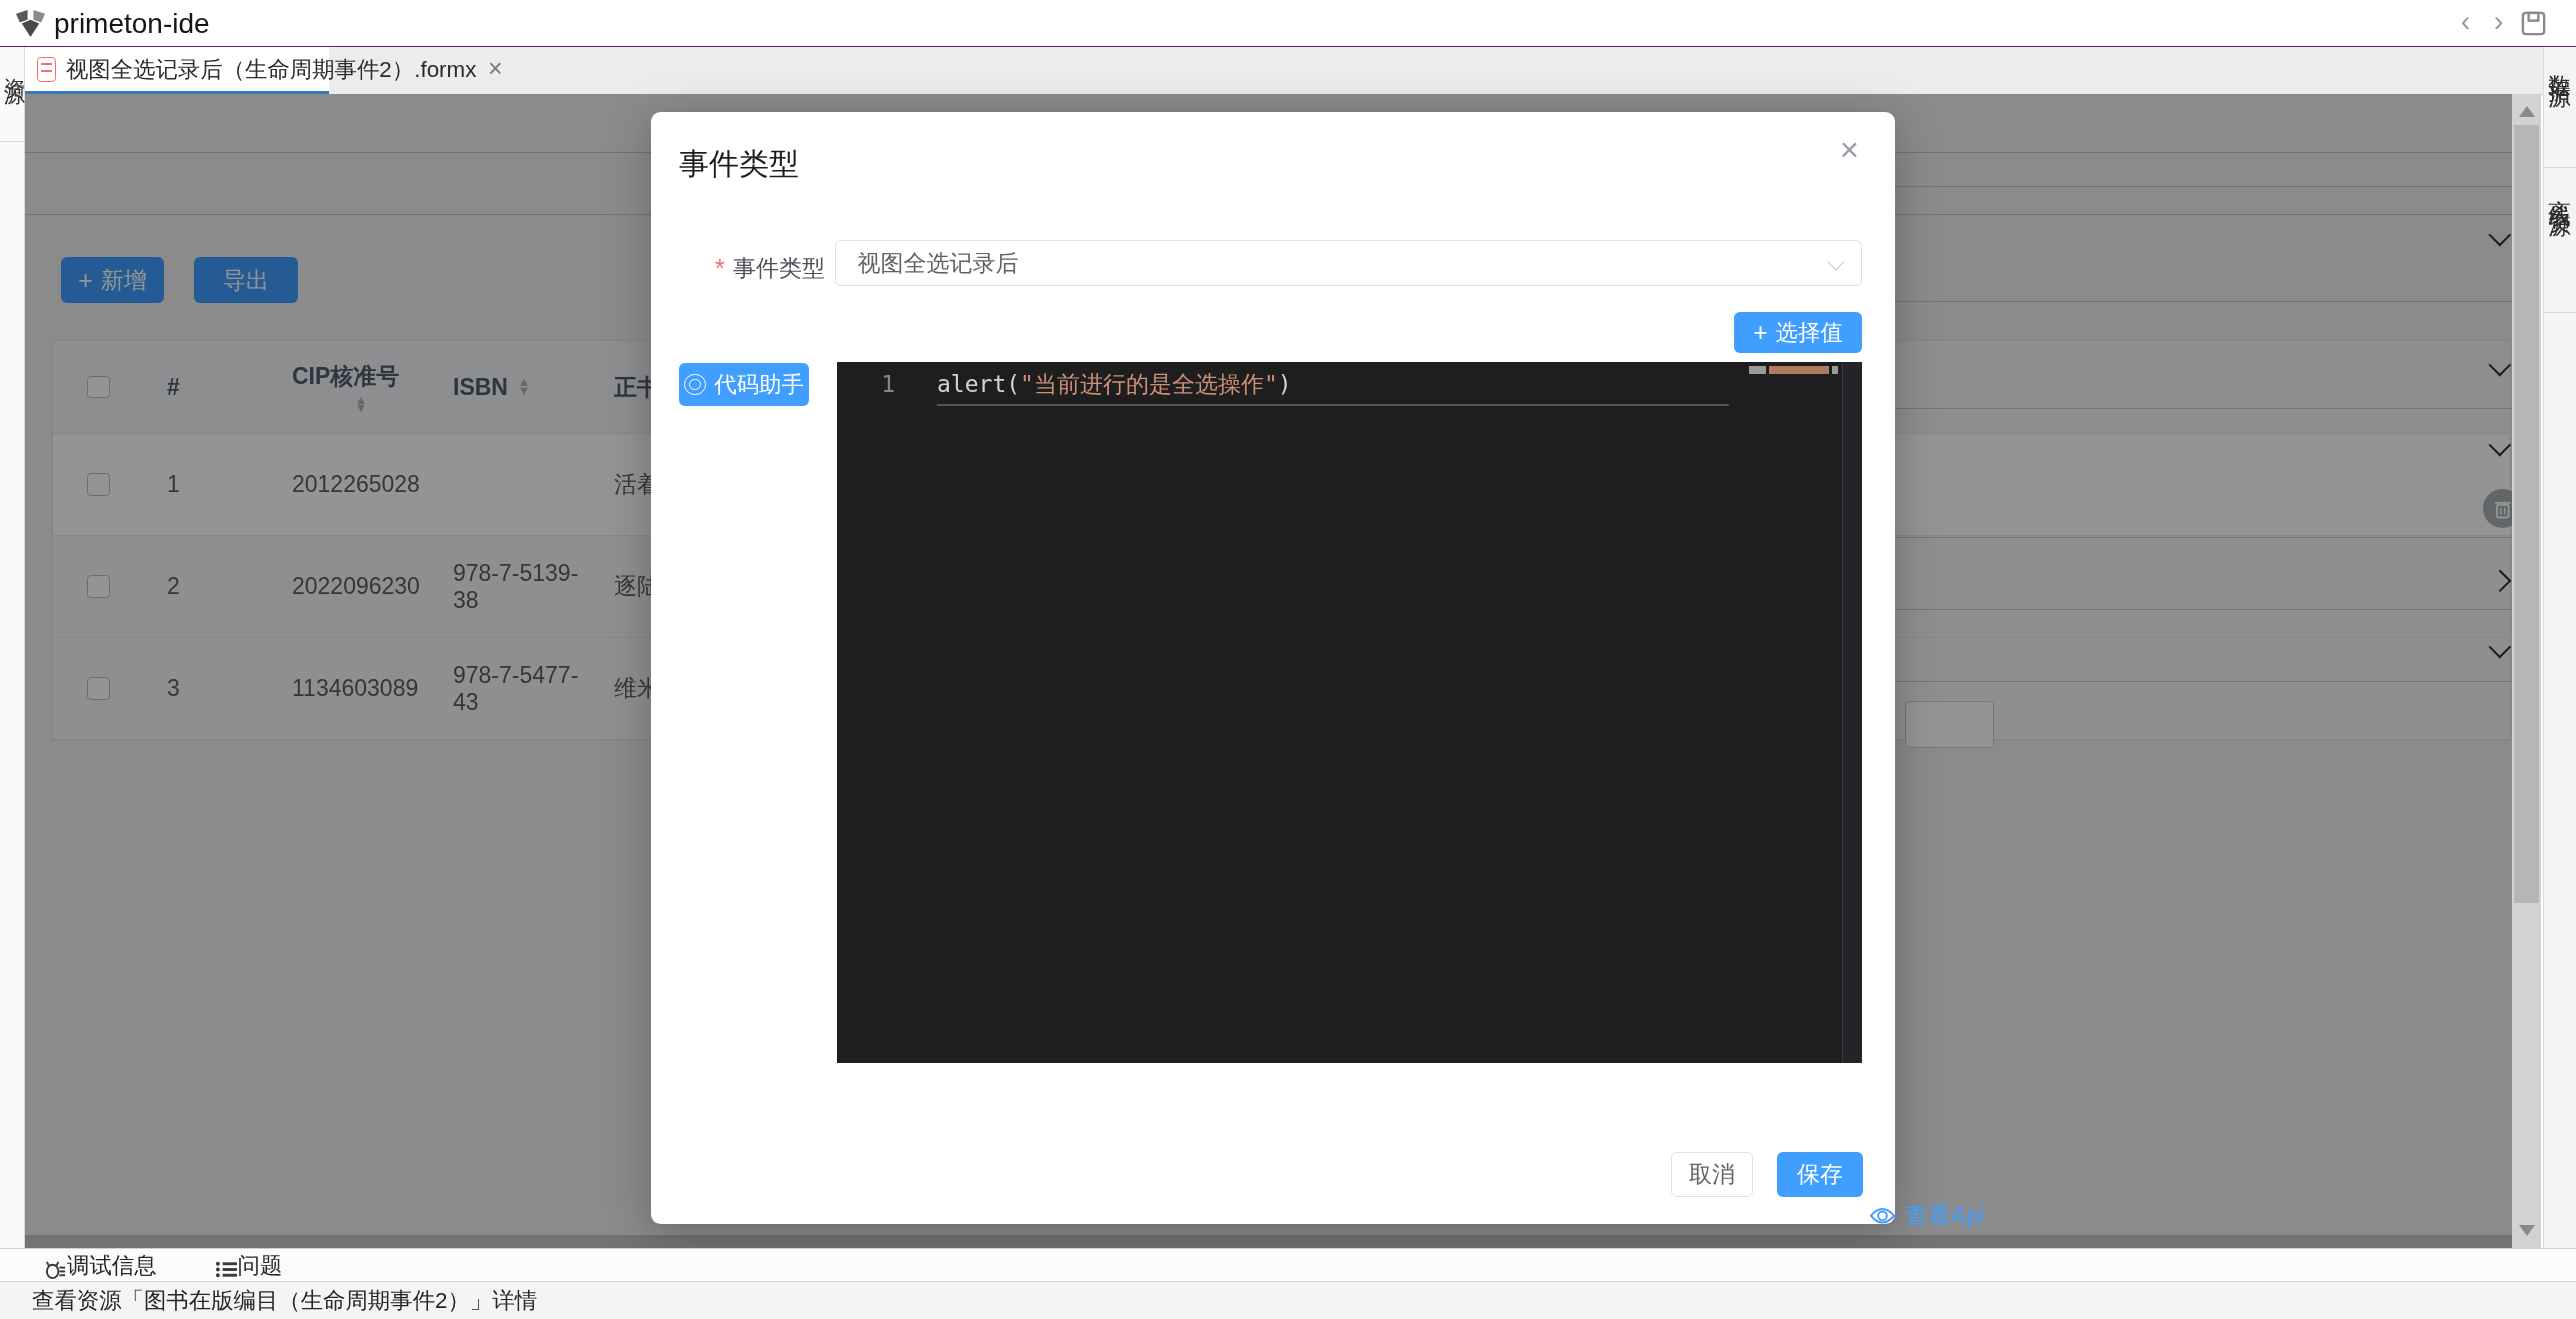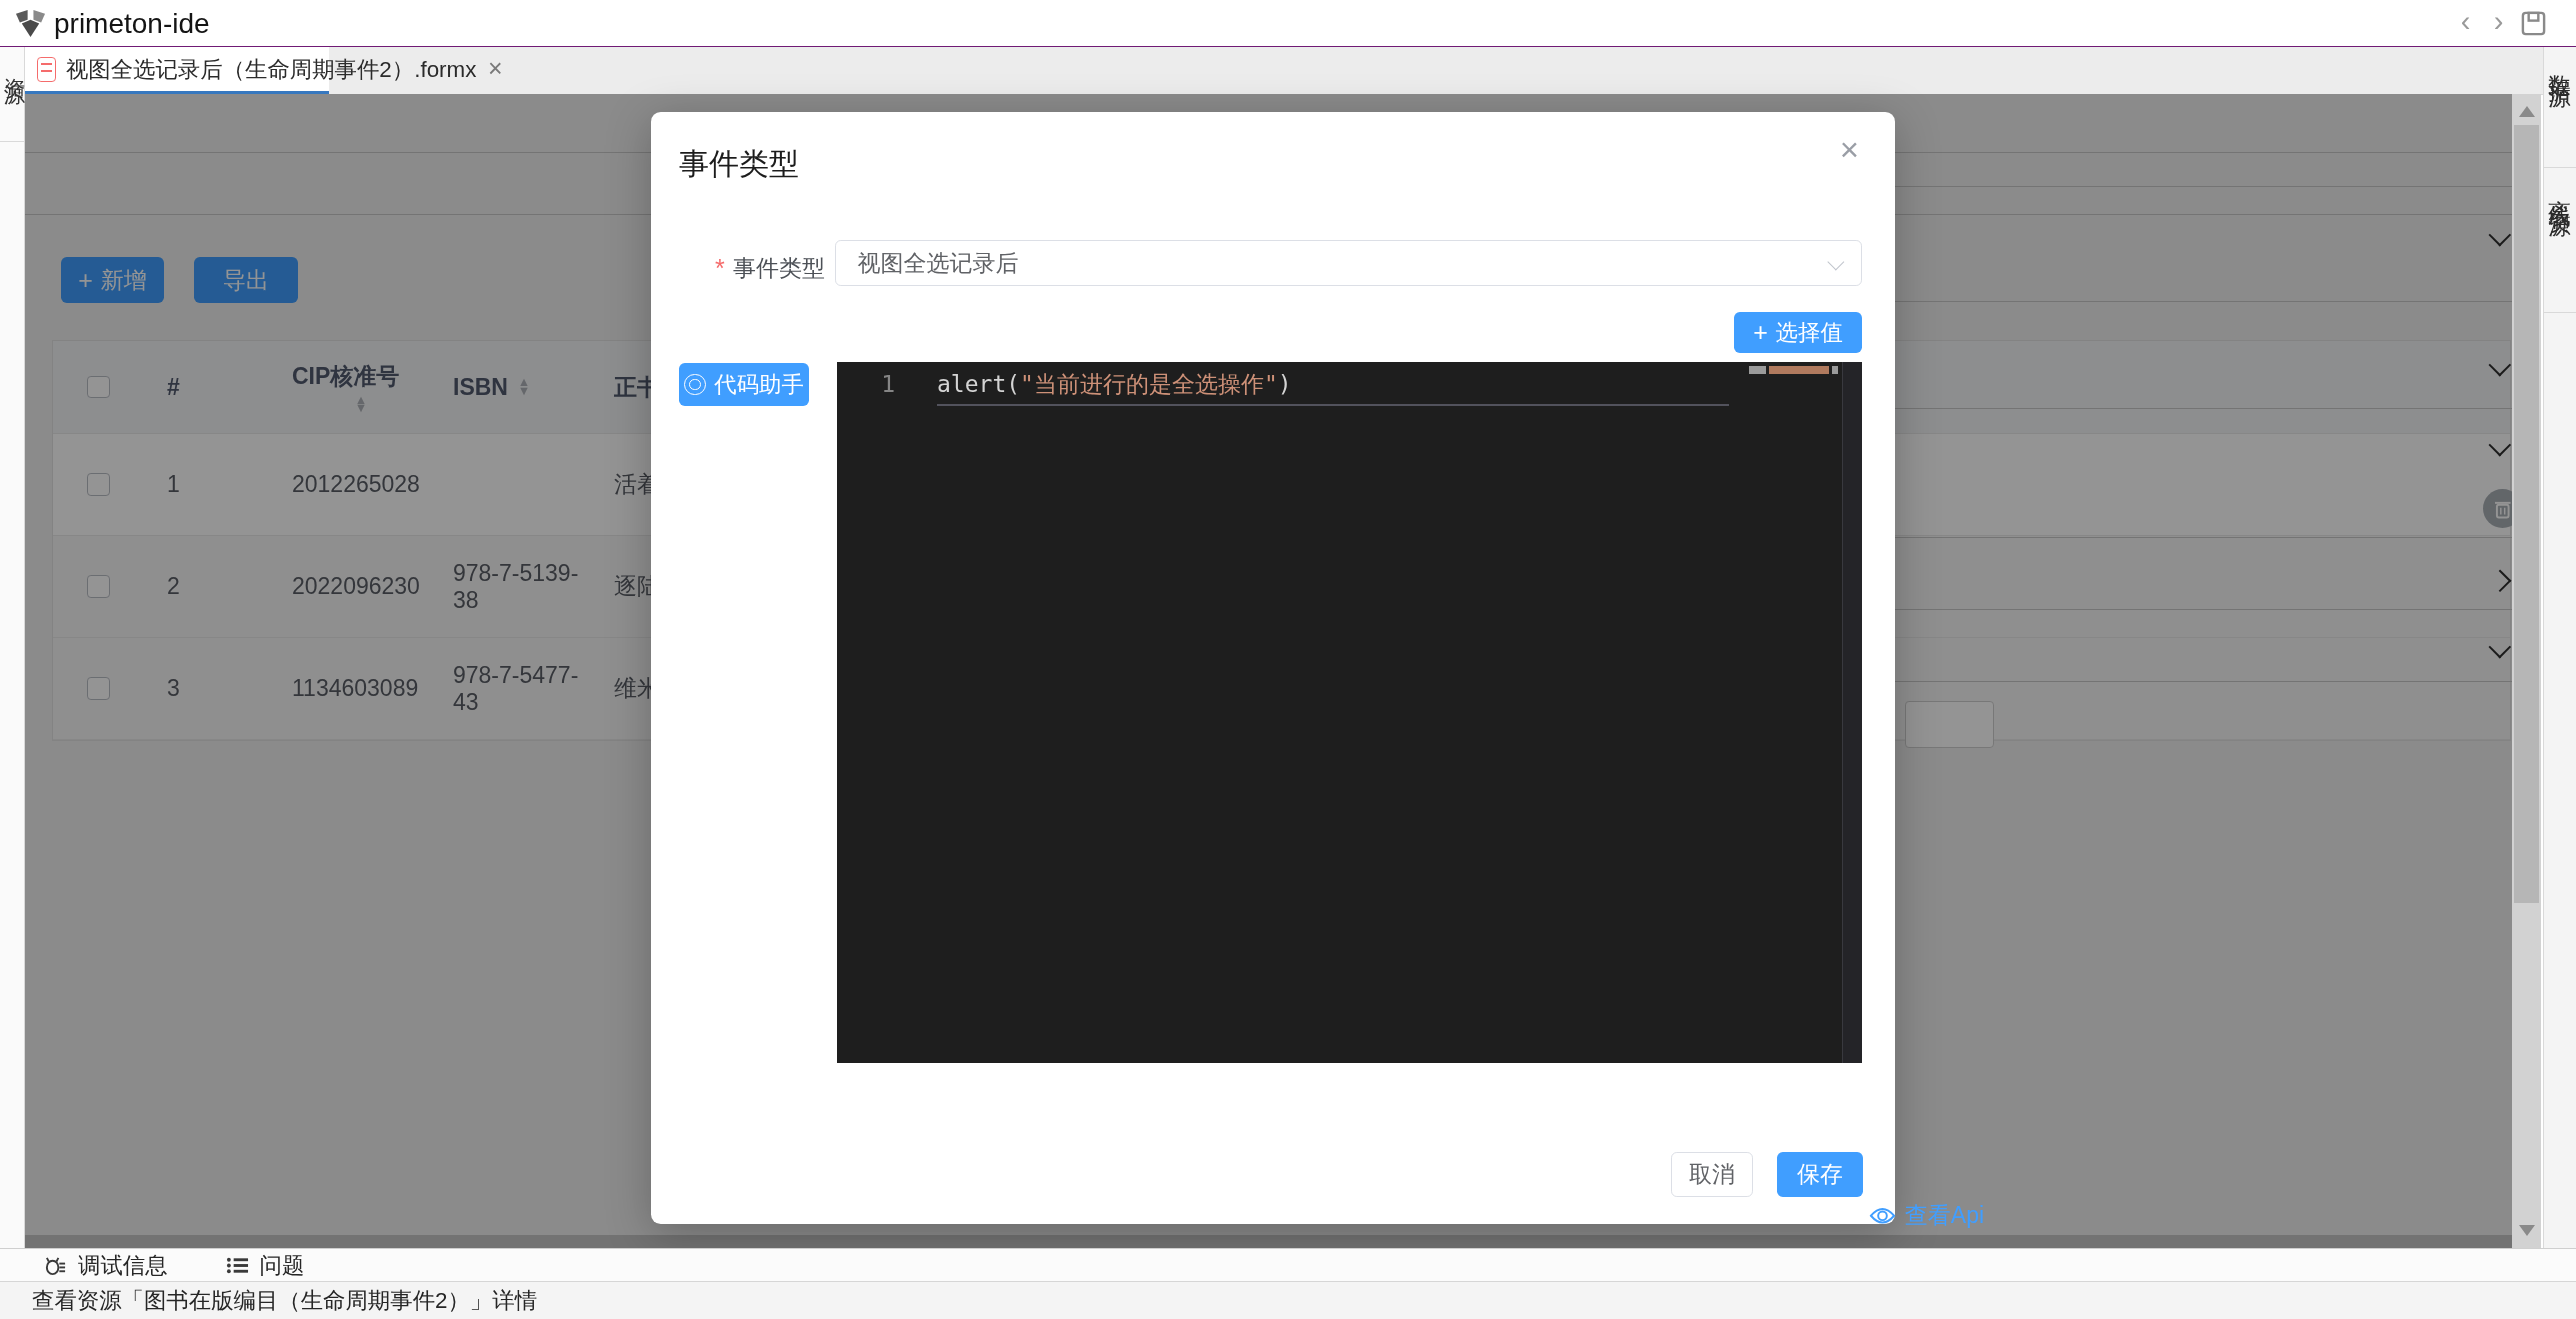--- a/index.html
+++ b/index.html
@@ -124,21 +124,21 @@
   .btn-cancel { position:absolute; left:1020px; top:1040px; width:82px; height:45px; background:#fff;
                 border:1px solid #dcdfe6; border-radius:5.8px; color:#606266; font-size:23px; cursor:pointer; }
   .btn-save { position:absolute; left:1126px; top:1040px; width:86px; height:45px; font-size:23px; }
 
   .view-api { position:absolute; left:1869px; top:1200px; display:flex; align-items:center; gap:8.8px;
               color:var(--primary); font-size:23px; cursor:pointer; z-index:30; }
 
   
   .panelbar { position:absolute; left:0; top:1248px; width:2576px; height:33px; background:#fbfbfb;
               border-top:1px solid #cfcfcf; display:flex; align-items:center; }
-  .panel-item { display:flex; align-items:center; gap:11px; font-size:22.4px; color:#262626; cursor:pointer; }
+  .panel-item { display:flex; align-items:flex-end; gap:0; font-size:22.4px; color:#262626; cursor:pointer; }
   .pi-debug { margin-left:44px; } .pi-problems { margin-left:58px; }
   .statusbar { position:absolute; left:0; top:1281px; width:2576px; height:38px; background:#f4f4f4;
                border-top:1px solid #d6d6d6; display:flex; align-items:center; }
   .status-text { font-size:22.4px; color:#262626; margin-left:32px; }
 </style>
 </head>
 <body>
 
 <div id="app">
 

